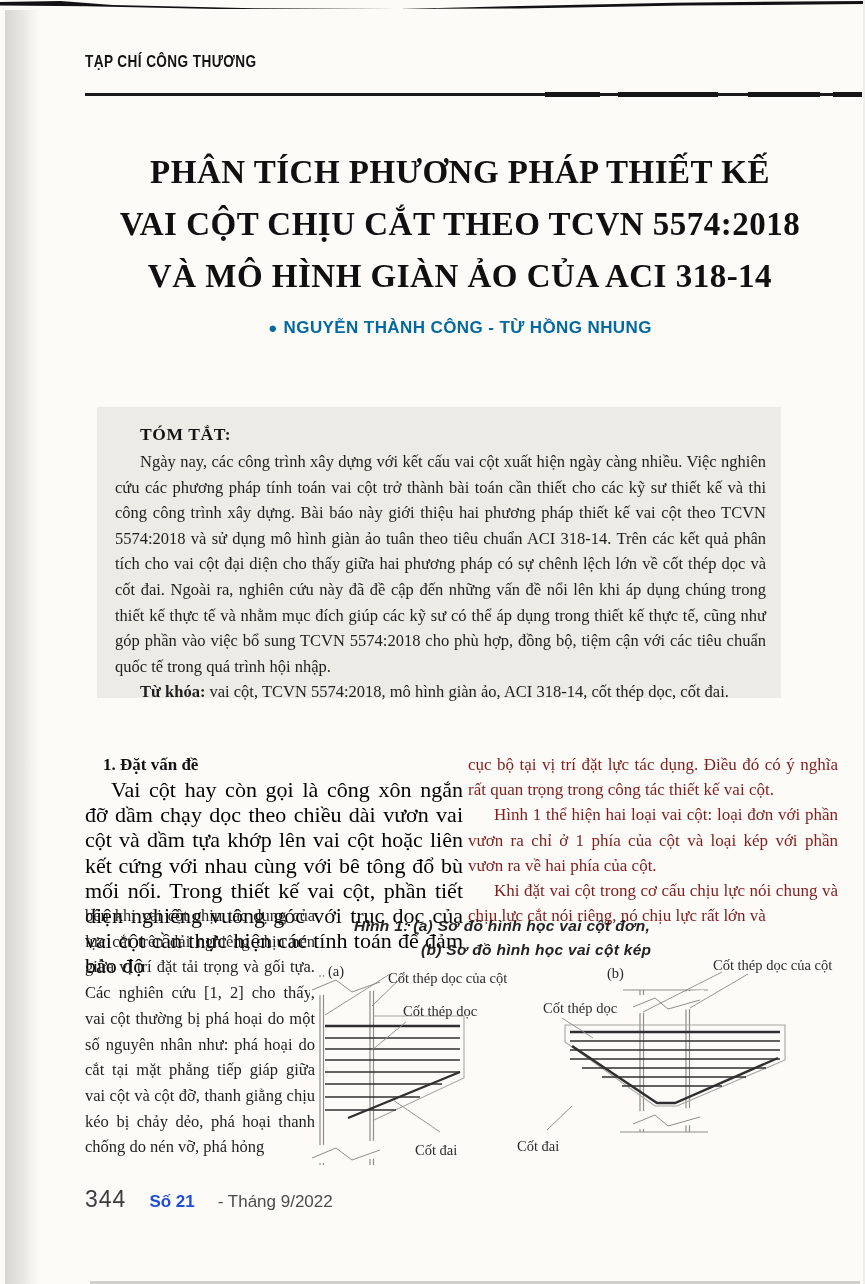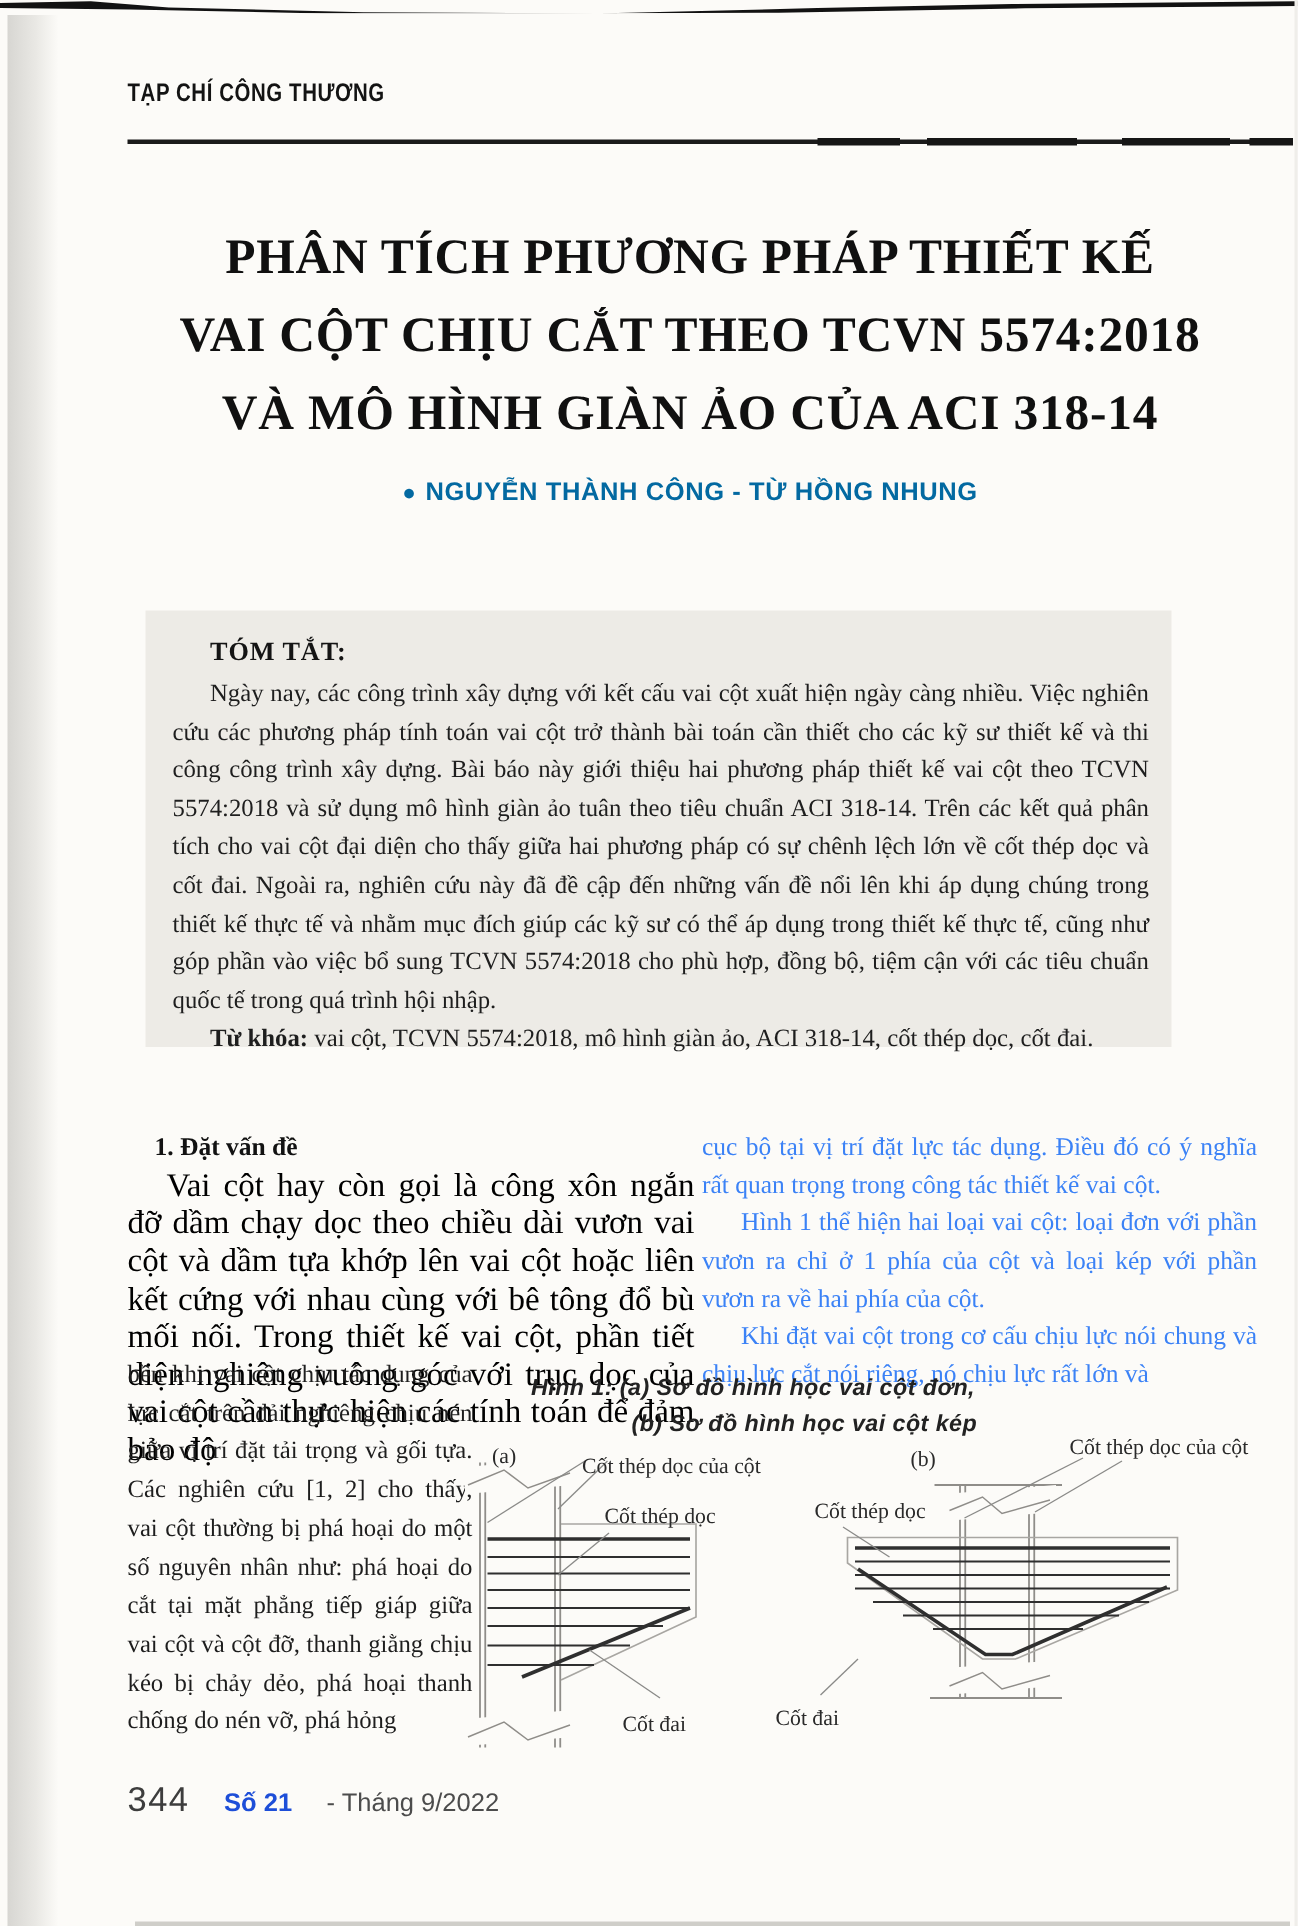--- a/index.html
+++ b/index.html
@@ -33,21 +33,21 @@
     box-sizing:border-box;padding:17px 15px 0 18px;}
   .abstract h3{margin:0 0 4px 0;font-size:17.5px;letter-spacing:0.6px;text-indent:25px;color:#141414;}
   .abstract p{margin:0;font-size:16.5px;line-height:25.6px;text-align:justify;text-indent:25px;color:#1e1e1e;}
   .kw-label{font-weight:bold;}
 
   
   .colL{position:absolute;left:85px;top:752px;width:378px;}
   .colL h4{margin:0;font-size:17px;line-height:25px;text-indent:18px;color:#121212;}
   .colL p{margin:0;font-size:22px;line-height:25.2px;text-align:justify;text-indent:26px;color:#000000;}
   .colR{position:absolute;left:468px;top:752px;width:370px;}
-  .colR p{margin:0;font-size:17px;line-height:25.2px;text-align:justify;color:#3b82f6;}
+  .colR p{margin:0;font-size:17px;line-height:25.2px;text-align:justify;color:#7f1d1d;}
   .colR p.ind{text-indent:26px;}
   .colN{position:absolute;left:85px;top:903px;width:230px;}
   .colN p{margin:0;font-size:16.5px;line-height:25.7px;text-align:justify;color:#1e1e1e;}
 
   
   .figure{position:absolute;left:308px;top:915px;width:556px;height:272px;}
   .figcap{position:absolute;font-family:"Liberation Sans",sans-serif;font-weight:bold;font-style:italic;
     font-size:15.5px;letter-spacing:0.3px;color:#222;white-space:nowrap;margin-left:36px;}
   .cap1{left:10px;top:2px;} .cap2{left:77px;top:26px;}
   .figlbl{position:absolute;font-size:14.5px;color:#2a2a2a;white-space:nowrap;}

